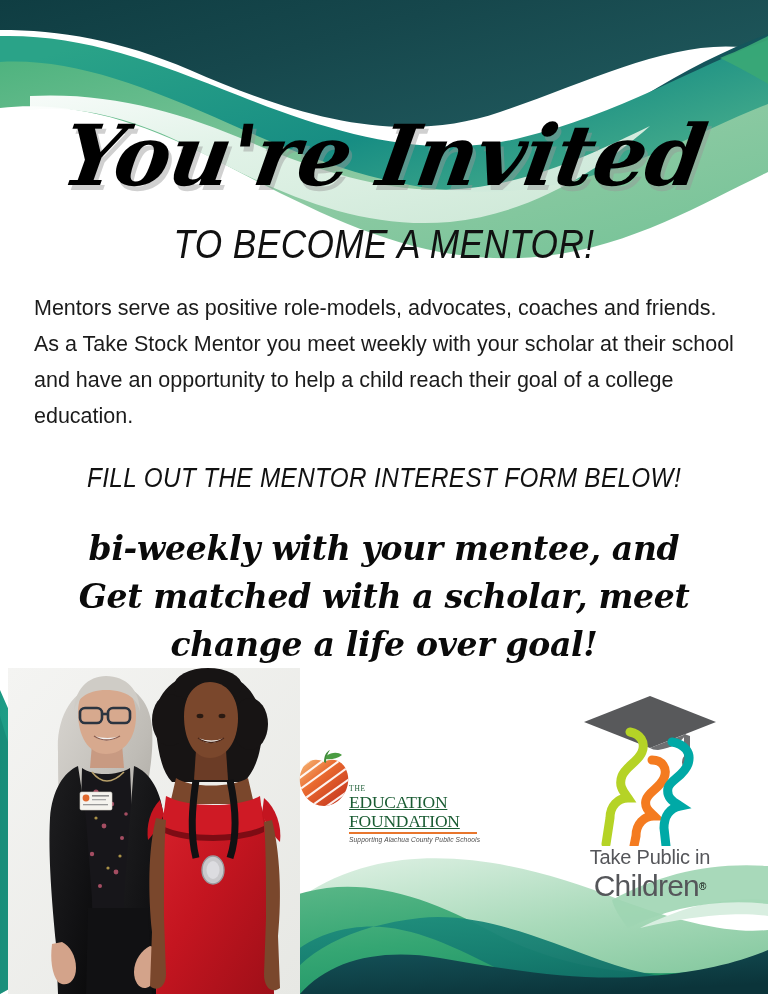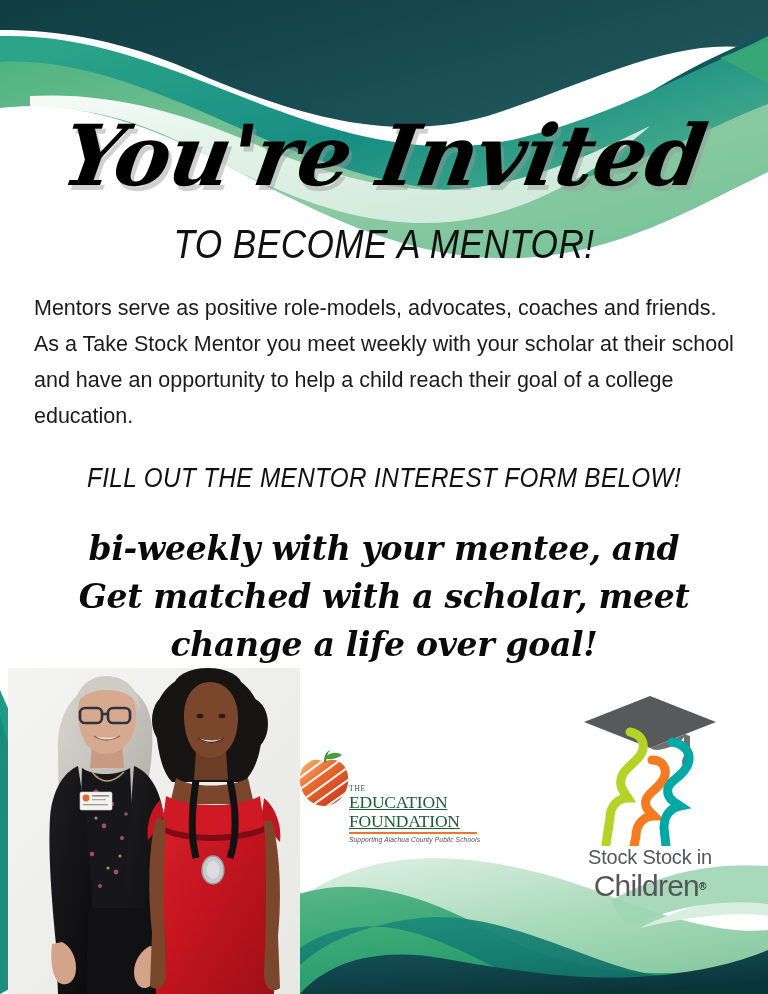--- a/index.html
+++ b/index.html
@@ -532,20 +532,20 @@
       <path d="M86,66 C96,66 102,74 98,84 C94,94 82,98 80,106
                C78,114 84,118 88,122 C78,122 70,130 70,142
                L68,152" stroke="#f47b20" stroke-width="9" fill="none" stroke-linecap="round"></path>
 
       <path d="M106,48 C118,50 126,58 122,70 C118,82 104,86 102,94
                C100,104 108,108 114,112 C104,114 98,122 98,134
                L100,152" stroke="#00a9a6" stroke-width="9" fill="none" stroke-linecap="round"></path>
     </svg>
 
     <div class="tsc-words">
-      <div class="tsc-line1">Stock Stock in</div>
+      <div class="tsc-line1">Take Public in</div>
       <div>
         <span class="tsc-line2">Children</span><span class="tsc-reg">®</span>
       </div>
     </div>
   </div>
 
 </div>
 
 </body></html>

